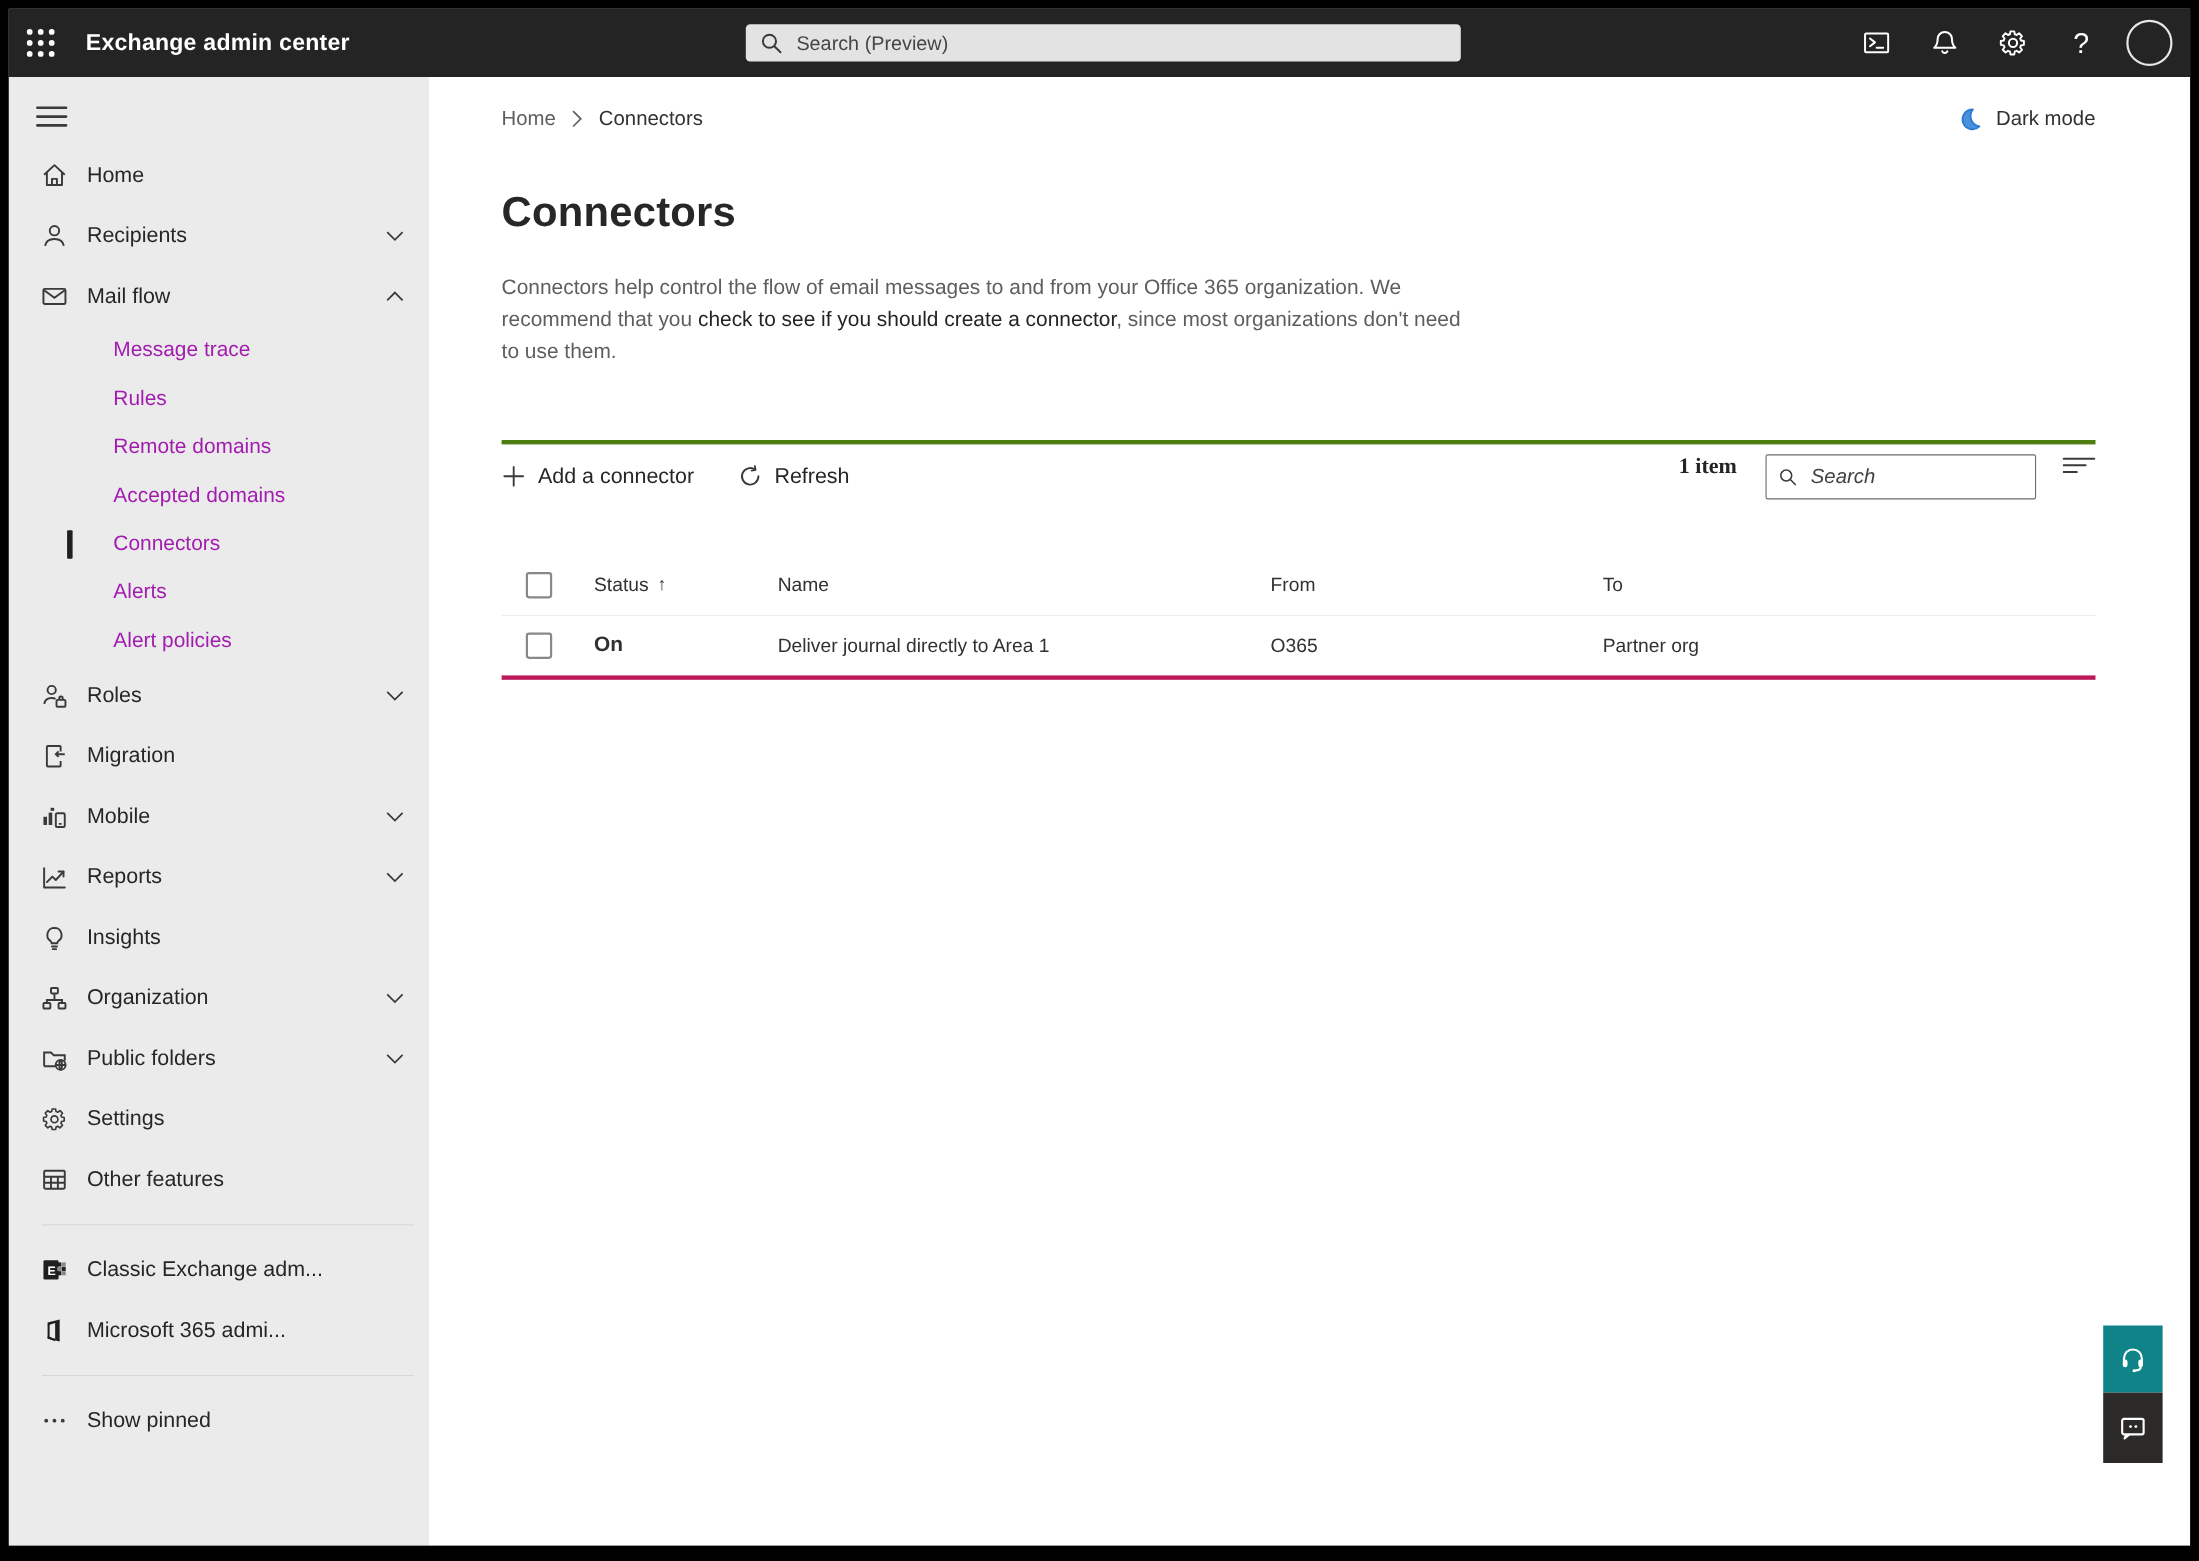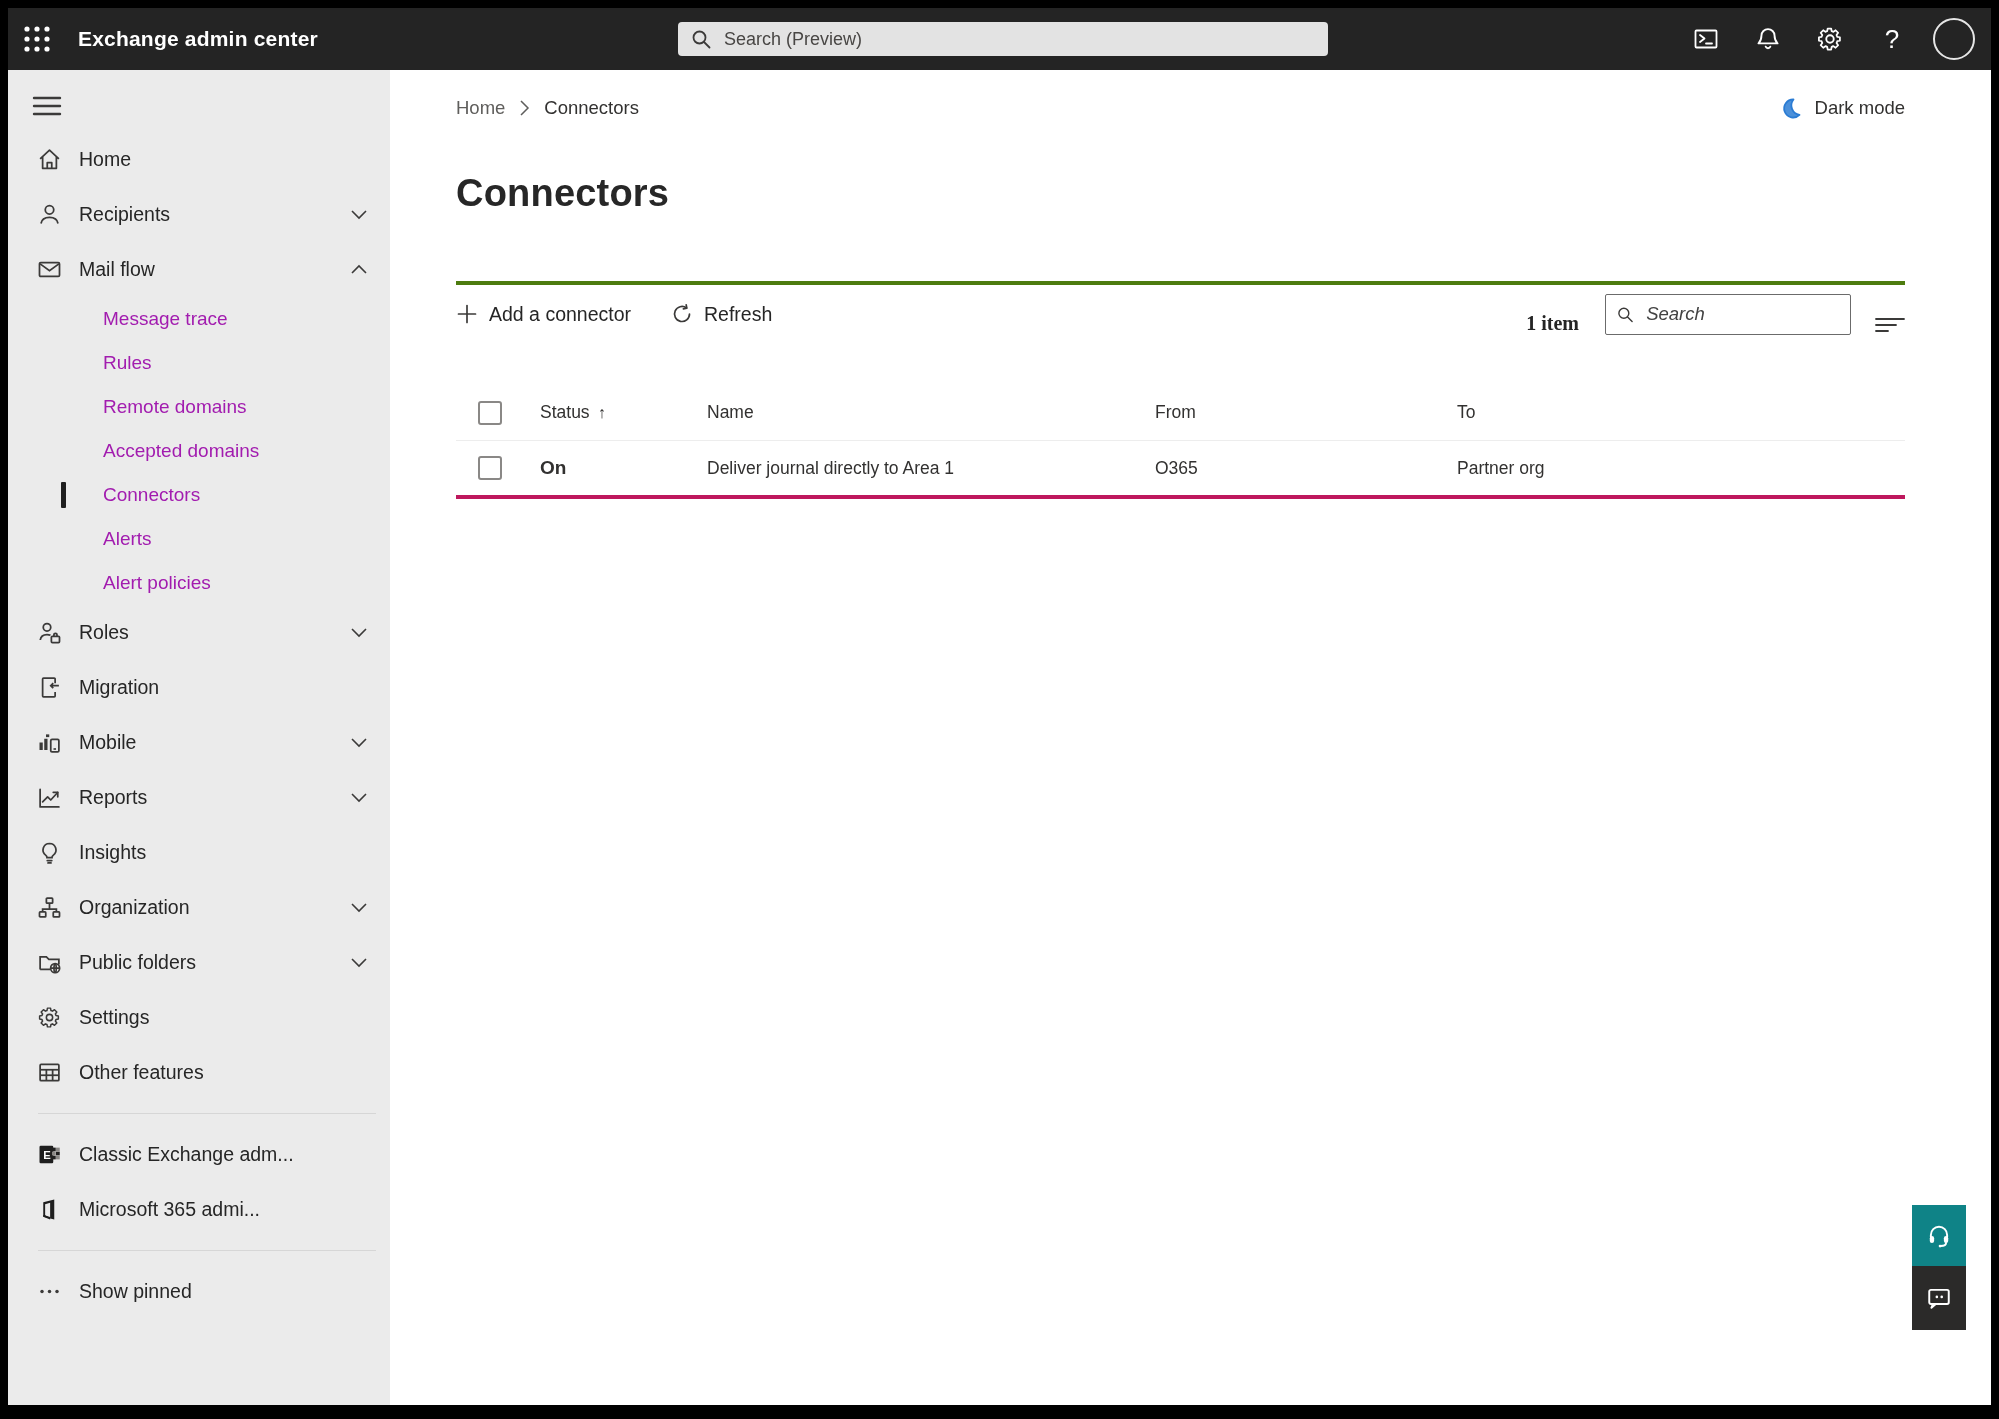--- a/index.html
+++ b/index.html
@@ -46,21 +46,21 @@
   .darkmode-btn svg { margin-right:12px; }
 
   .page-title { margin-top:52px; font-size:38px; font-weight:700; color:#272727; letter-spacing:.2px; }
   .page-desc { margin-top:32px; max-width:880px; font-size:19px; line-height:29px; color:#5f5e5c; }
   .page-desc .desc-link { color:#242424; cursor:pointer; }
 
   .toolbar-wrap { margin-top:66px; border-top:4px solid #4d7c0f; }
   .toolbar { height:58px; display:flex; align-items:center; }
   .tb-btn { display:flex; align-items:center; background:none; border:none; cursor:pointer; font-size:19.5px; color:#262626; font-family:"Liberation Sans",sans-serif; margin-right:40px; }
   .tb-btn svg { margin-right:11px; }
-  .tb-right { margin-left:auto; display:flex; align-items:flex-end; }
+  .tb-right { margin-left:auto; display:flex; align-items:flex-start; }
   .item-count { font-family:"Liberation Serif","DejaVu Serif",serif; font-weight:700; font-size:20px; color:#242424; margin-right:26px; }
   .list-search { width:246px; height:41px; border:1px solid #6b6b6b; border-radius:2px; display:flex; align-items:center; padding:0 10px; background:#fff; }
   .list-search input { border:none; outline:none; background:transparent; font-size:18.5px; color:#333; margin-left:12px; width:100%; font-family:"Liberation Sans",sans-serif;font-style:italic; }
   .list-search input::placeholder { color:#424242; opacity:1; }
   .filter-btn { margin-left:24px; background:none; border:none; cursor:pointer; display:flex; }
 
   .grid-table { margin-top:42px; }
   .g-row { display:grid; grid-template-columns:84px 167px 448px 302px 1fr; align-items:center; }
   .g-head { height:56px; border-bottom:1px solid #ededed; font-size:17.5px; color:#323130; }
   .g-body { height:58px; border-bottom:4px solid #be185d; font-size:17.5px; color:#323130; }
@@ -424,20 +424,21 @@
           <svg width="24" height="24" viewBox="0 0 24 24">
             <path d="M14.5 3.5a9 9 0 1 0 6 15.4 9.5 9.5 0 0 1-6-15.4z" fill="none" stroke="#2b7cd3" stroke-width="1.8" stroke-linejoin="round"></path>
             <path d="M14.5 3.5a9 9 0 1 0 6 15.4 9.5 9.5 0 0 1-6-15.4z" fill="#2b7cd3" opacity="0.85"></path>
           </svg>
           <span>Dark mode</span>
         </button>
       </div>
 
       <h1 class="page-title">Connectors</h1>
 
+      <p class="page-desc"><span>Connectors help control the flow of email messages to and from your Office 365 organization. We recommend that you </span><span class="desc-link">check to see if you should create a connector</span><span>, since most organizations don't need to use them.</span></p>
 
       <div class="toolbar-wrap">
         <div class="toolbar">
           <button class="tb-btn">
             <svg width="22" height="22" viewBox="0 0 22 22">
               <g stroke="#3b3a39" stroke-width="1.7" stroke-linecap="round">
                     <line x1="11" y1="2.5" x2="11" y2="19.5"></line>
                     <line x1="2.5" y1="11" x2="19.5" y2="11"></line>
                   </g>
             </svg>

